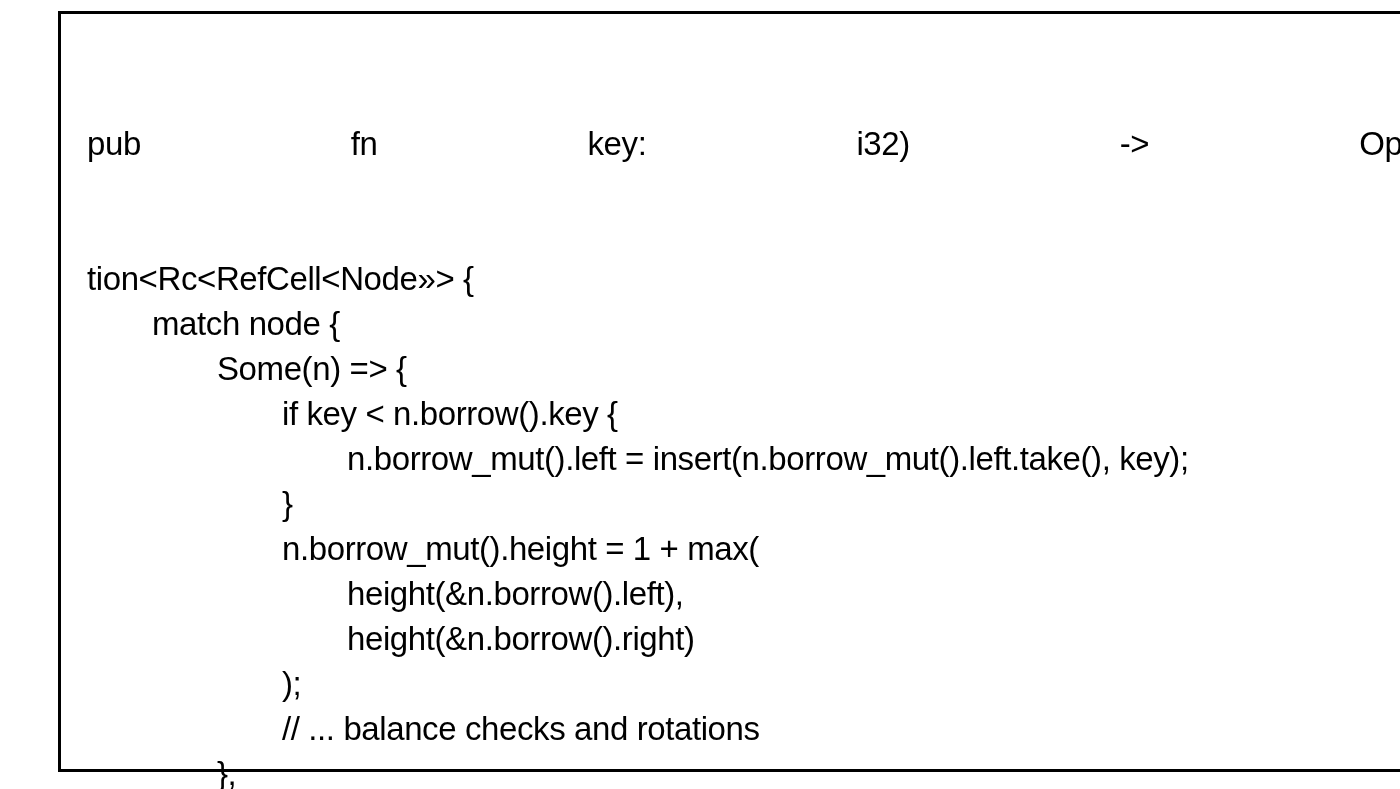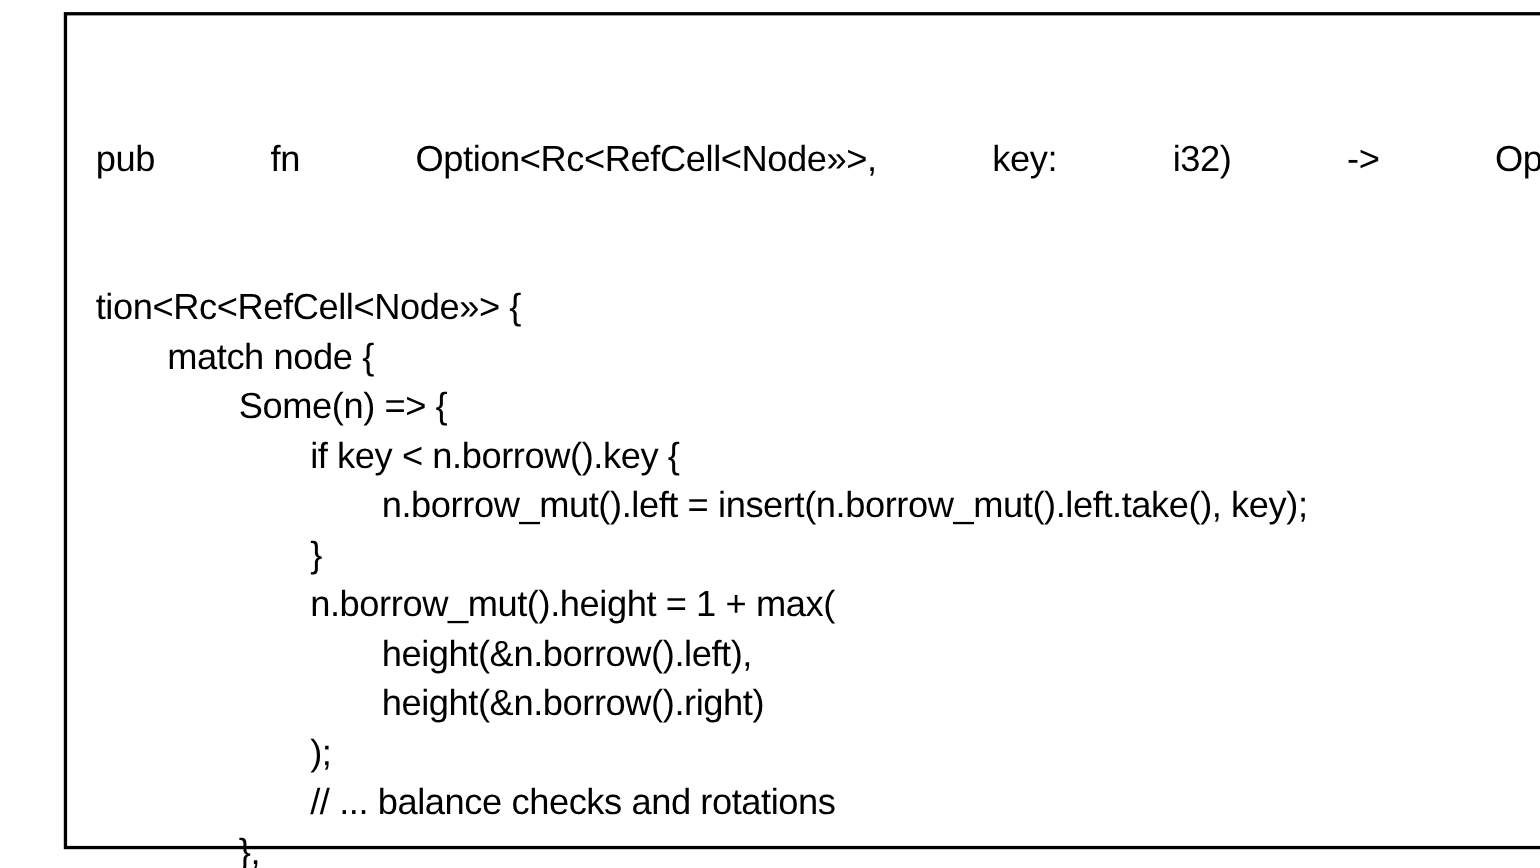--- a/index.html
+++ b/index.html
@@ -38,15 +38,15 @@
     width: 100%;
   }
   .code-line.justified span {
     display: inline-block;
   }
 </style>
 </head>
 <body>
 
 <div class="code-box">
-  <div class="code-line justified" id="first-line"><span>pub</span><span>fn</span><span>Option&lt;Rc&lt;RefCell&lt;Node»&gt;,</span><span>key:</span><span>i32)</span><span>-&gt;</span><span>Op-</span></div>
+  <div class="code-line justified" id="first-line"><span>pub</span><span>fn</span><span>key:</span><span>i32)</span><span>-&gt;</span><span>Op-</span></div>
   <div id="code-lines"><div class="code-line" style="padding-left: 0px;">tion&lt;Rc&lt;RefCell&lt;Node»&gt; {</div><div class="code-line" style="padding-left: 65px;">match node {</div><div class="code-line" style="padding-left: 130px;">Some(n) =&gt; {</div><div class="code-line" style="padding-left: 195px;">if key &lt; n.borrow().key {</div><div class="code-line" style="padding-left: 260px;">n.borrow_mut().left = insert(n.borrow_mut().left.take(), key);</div><div class="code-line" style="padding-left: 195px;">}</div><div class="code-line" style="padding-left: 195px;">n.borrow_mut().height = 1 + max(</div><div class="code-line" style="padding-left: 260px;">height(&amp;n.borrow().left),</div><div class="code-line" style="padding-left: 260px;">height(&amp;n.borrow().right)</div><div class="code-line" style="padding-left: 195px;">);</div><div class="code-line" style="padding-left: 195px;">// ... balance checks and rotations</div><div class="code-line" style="padding-left: 130px;">},</div></div>
 </div>
 
 </body></html>

